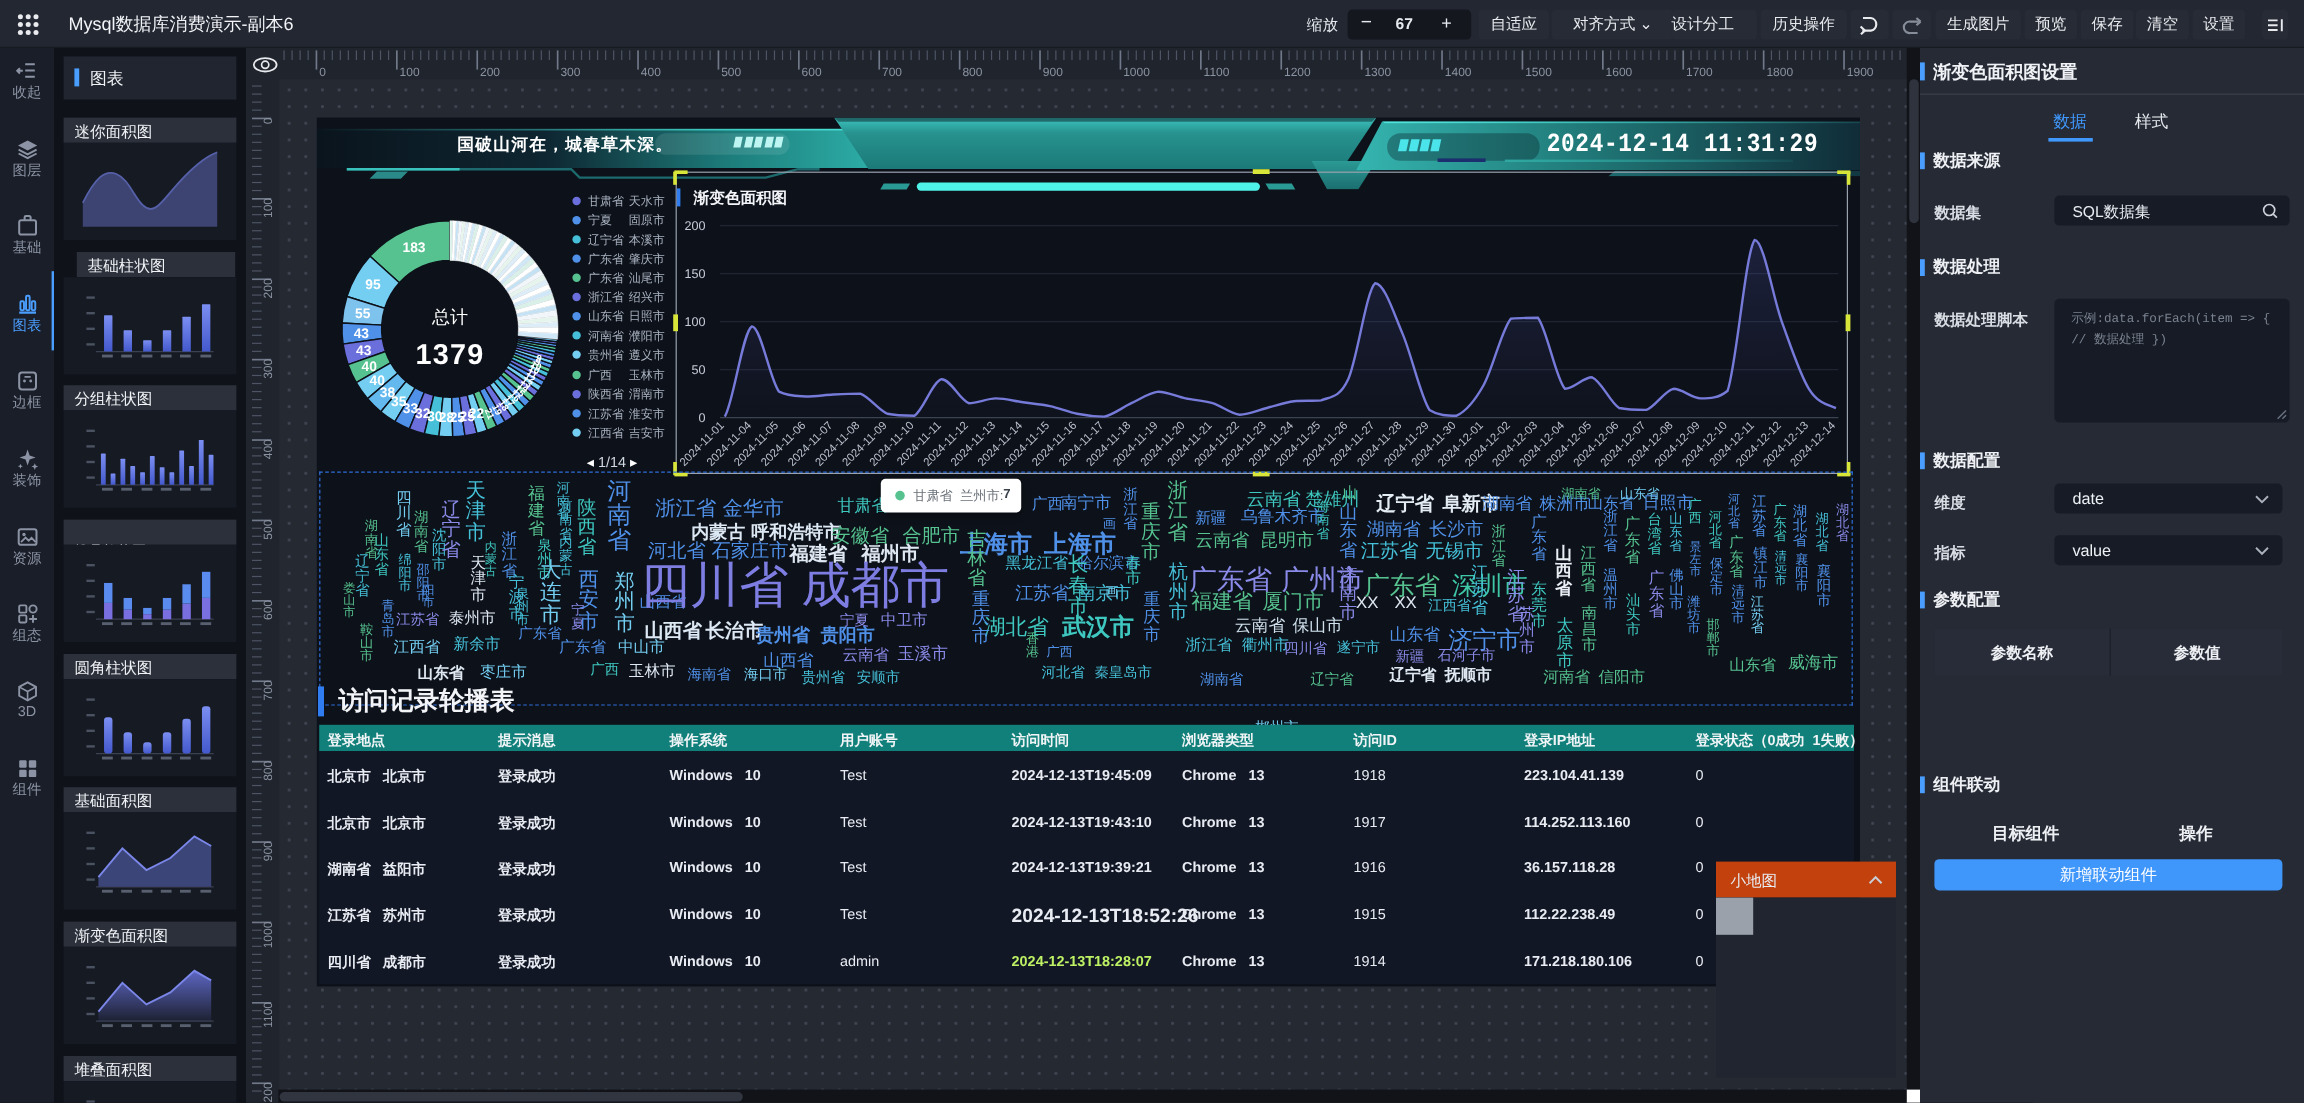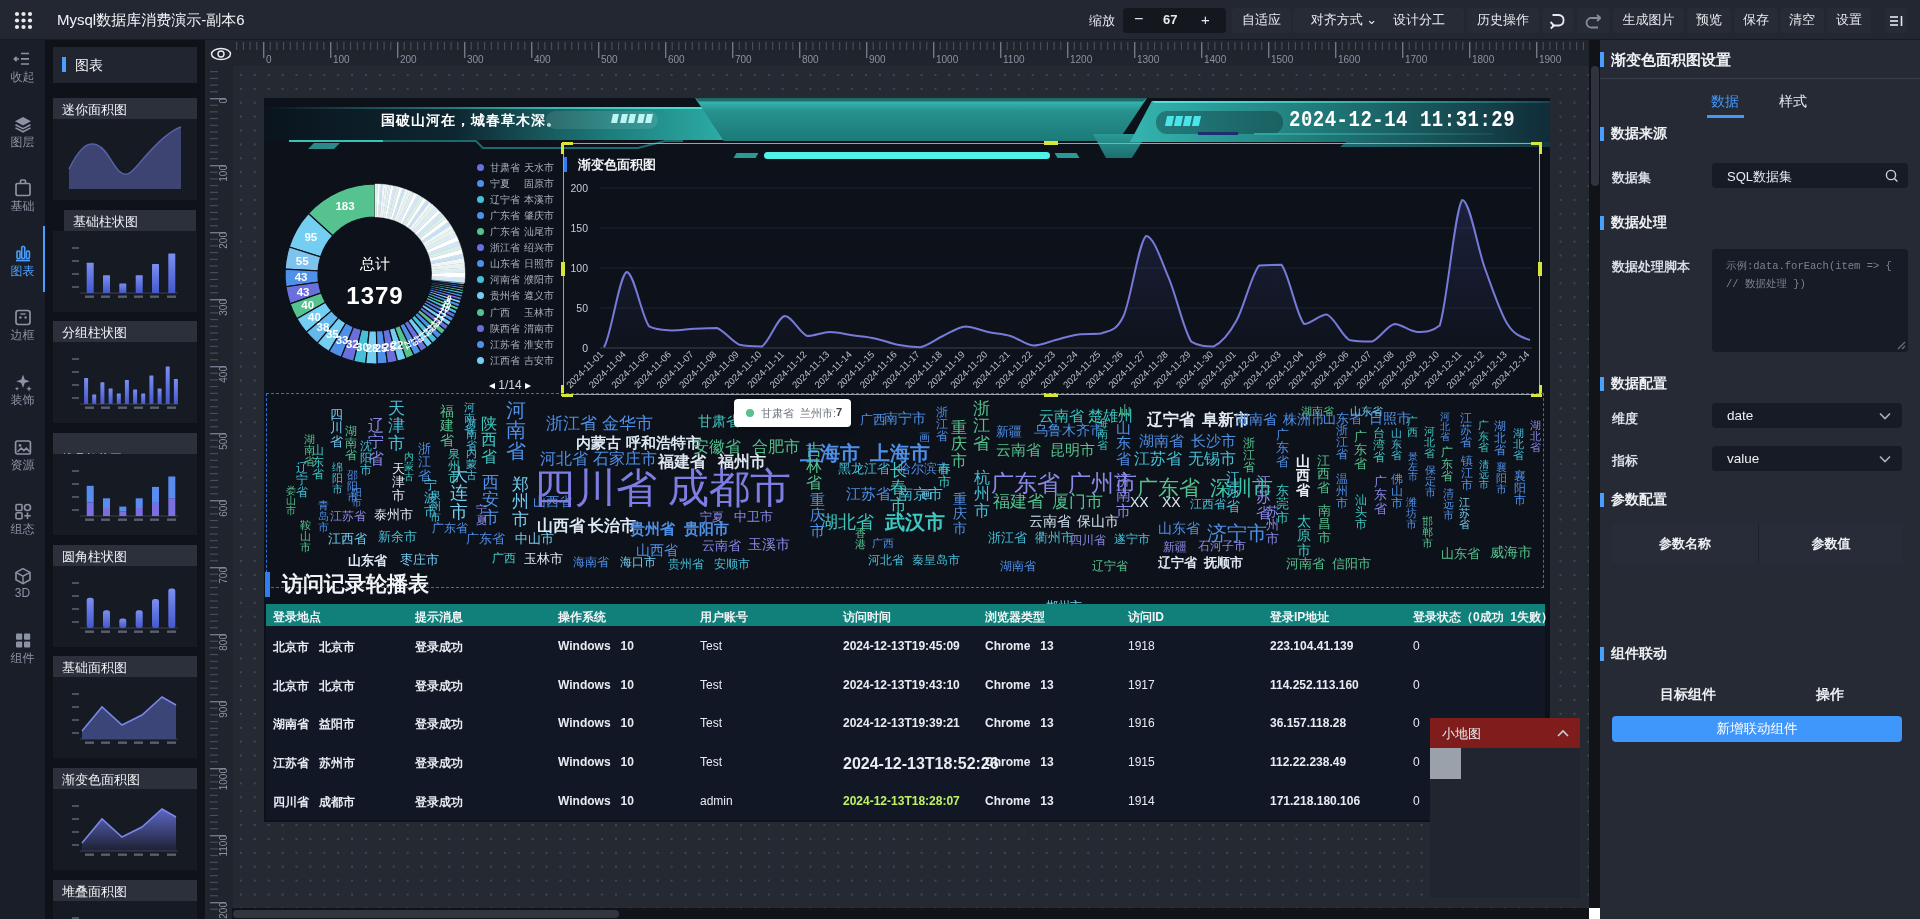--- a/index.html
+++ b/index.html
@@ -1256,21 +1256,21 @@
 <div class="abs" style="left:273px;top:794px;font-size:12px;font-weight:bold;color:#e8ecf2;">四川省&nbsp;&nbsp;&nbsp;成都市</div>
 <div class="abs" style="left:415px;top:794px;font-size:12px;font-weight:bold;color:#e8ecf2;">登录成功</div>
 <div class="abs" style="left:558px;top:794px;font-size:12px;font-weight:bold;color:#e8ecf2;">Windows&nbsp;&nbsp;&nbsp;10</div>
 <div class="abs" style="left:700px;top:794px;font-size:12px;color:#e8ecf2;">admin</div>
 <div class="abs" style="left:843px;top:794px;font-size:12px;font-weight:bold;color:#bef264;">2024-12-13T18:28:07</div>
 <div class="abs" style="left:985px;top:794px;font-size:12px;font-weight:bold;color:#e8ecf2;">Chrome&nbsp;&nbsp;&nbsp;13</div>
 <div class="abs" style="left:1128px;top:794px;font-size:12px;color:#e8ecf2;">1914</div>
 <div class="abs" style="left:1270px;top:794px;font-size:12px;font-weight:bold;color:#e8ecf2;">171.218.180.106</div>
 <div class="abs" style="left:1413px;top:794px;font-size:12px;color:#e8ecf2;">0</div>
 <div class="abs" style="left:1430px;top:718px;width:150px;height:180px;z-index:6;">
-<div class="abs" style="left:0;top:0;width:150px;height:30px;background:#7f1d1d;">
+<div class="abs" style="left:0;top:0;width:150px;height:30px;background:#c2410c;">
 <span class="abs" style="left:12px;top:7px;font-size:13px;color:#e8ecf2;">小地图</span>
 <svg class="abs" style="left:126px;top:10px" width="14" height="10">
             <path d="M2 8 L7 3 L12 8" stroke="#c8cdd6" stroke-width="1.6" fill="none"></path>
           </svg>
 </div>
 <div class="abs" style="left:0;top:30px;width:150px;height:150px;background:#21252f;">
 <div class="abs" style="left:0;top:0;width:31px;height:31px;background:#9aa1ab;"></div>
 </div>
       </div>
 <div class="abs" style="left:1589px;top:40px;width:11px;height:879px;background:#111318;"></div>

